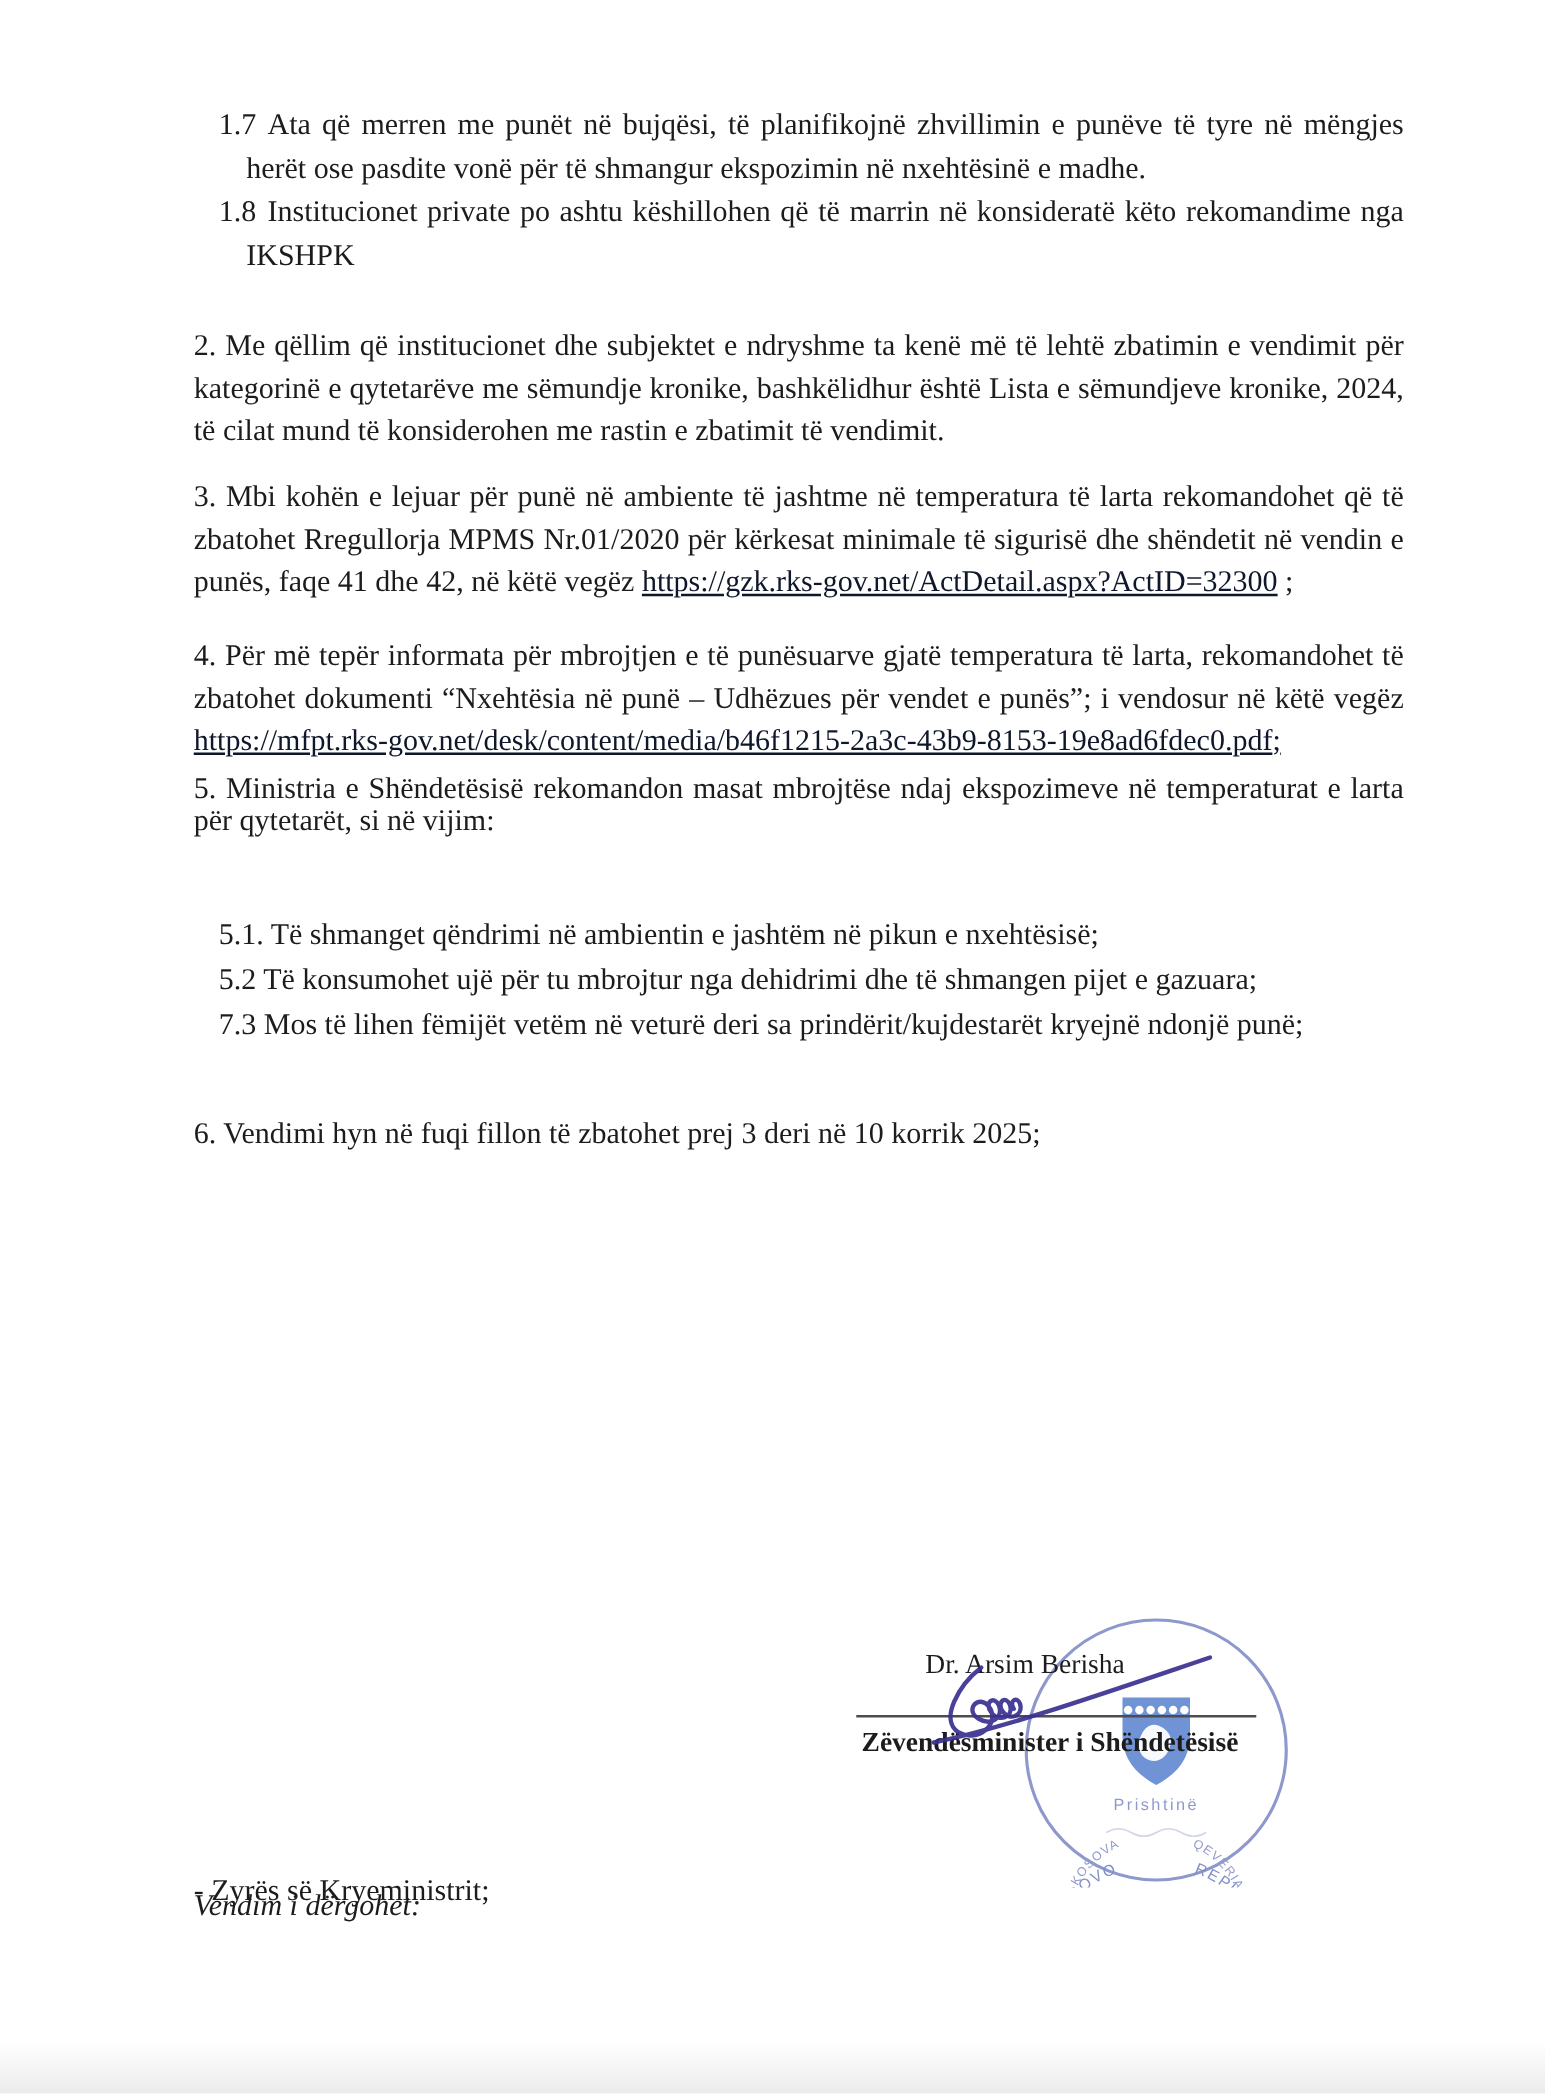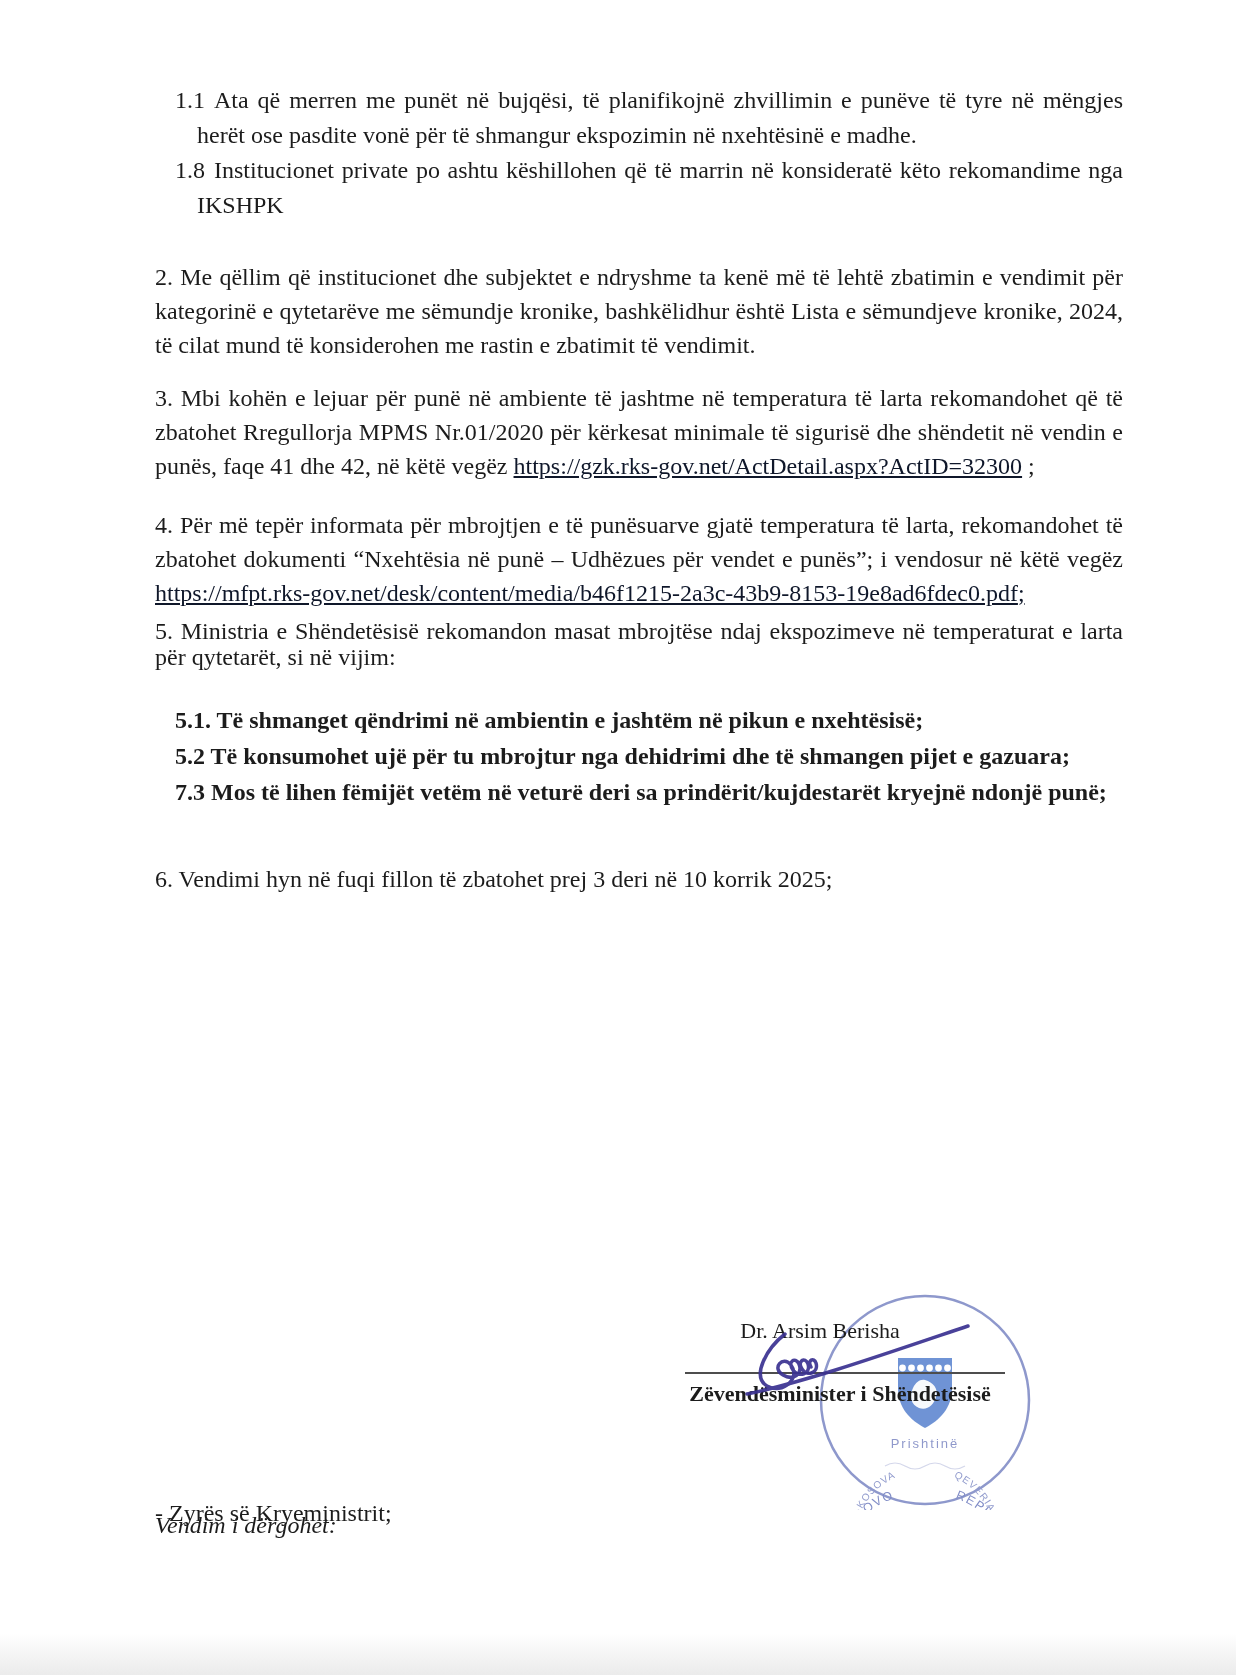--- a/index.html
+++ b/index.html
@@ -15,21 +15,21 @@
     position:absolute;left:155px;top:83px;width:968px;
     font-size:24px;line-height:35px;text-align:justify;
   }
   .content p{margin:0;padding:0;}
   .item1{padding-left:42px;text-indent:-22px;}
   .item1 .num{padding-right:9px;}
   #p2{margin-top:37px;line-height:34px;}
   #p3{margin-top:19px;line-height:34px;}
   #p4{margin-top:25px;line-height:34px;}
   #p5{margin-top:8px;line-height:26px;}
-  .list5{margin-top:32px;line-height:36px;font-weight:bold;}
+  .list5{margin-top:60px;line-height:36px;}
   .item5{margin-left:20px;}
   #p6{margin-top:52px;}
   .link{color:#0f172a;text-decoration:underline;overflow-wrap:anywhere;cursor:pointer;}
   .sig-name{
     position:absolute;left:640px;top:1318px;width:360px;text-align:center;
     font-weight:normal;font-size:22px;z-index:3;
   }
   .sig-scribble{position:absolute;left:745px;top:1320px;width:225px;height:80px;z-index:4;}
   .sig-line{position:absolute;left:685px;top:1372px;width:320px;border-top:2px solid #4d4d4d;z-index:3;}
   .sig-title{
@@ -45,21 +45,21 @@
   .dist-item{position:absolute;left:155px;top:1500px;font-size:24px;}
 </style>
 </head>
 <body>
 
 <div class="page">
 
   <div class="content">
 
     <div class="item1">
-      <span class="num">1.1</span><span>Ata që merren me punët në bujqësi, të planifikojnë zhvillimin e punëve të tyre në mëngjes herët ose pasdite vonë për të shmangur ekspozimin në nxehtësinë e madhe.</span>
+      <span class="num">1.7</span><span>Ata që merren me punët në bujqësi, të planifikojnë zhvillimin e punëve të tyre në mëngjes herët ose pasdite vonë për të shmangur ekspozimin në nxehtësinë e madhe.</span>
     </div>
     <div class="item1">
       <span class="num">1.8</span><span>Institucionet private po ashtu këshillohen që të marrin në konsideratë këto rekomandime nga IKSHPK</span>
     </div>
 
     <p id="p2">2. Me qëllim që institucionet dhe subjektet e ndryshme ta kenë më të lehtë zbatimin e vendimit për kategorinë e qytetarëve me sëmundje kronike, bashkëlidhur është Lista e sëmundjeve kronike, 2024, të cilat mund të konsiderohen me rastin e zbatimit të vendimit.</p>
 
     <p id="p3"><span>3. Mbi kohën e lejuar për punë në ambiente të jashtme në temperatura të larta rekomandohet që të zbatohet Rregullorja MPMS Nr.01/2020 për kërkesat minimale të sigurisë dhe shëndetit në vendin e punës, faqe 41 dhe 42, në këtë vegëz </span><a class="link">https://gzk.rks-gov.net/ActDetail.aspx?ActID=32300</a><span> ;</span></p>
 
     <p id="p4"><span>4. Për më tepër informata për mbrojtjen e të punësuarve gjatë temperatura të larta, rekomandohet të zbatohet dokumenti “Nxehtësia në punë – Udhëzues për vendet e punës”; i vendosur në këtë vegëz </span><a class="link">https://mfpt.rks-gov.net/desk/content/media/b46f1215-2a3c-43b9-8153-19e8ad6fdec0.pdf</a><span class="link">;</span></p>

